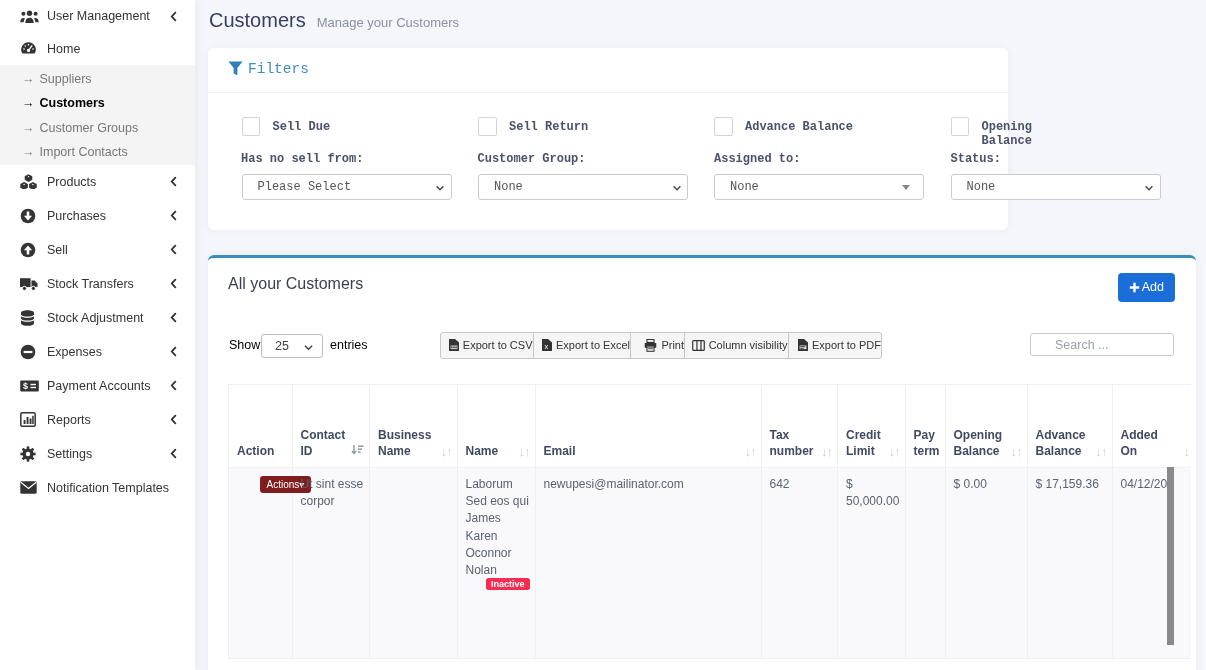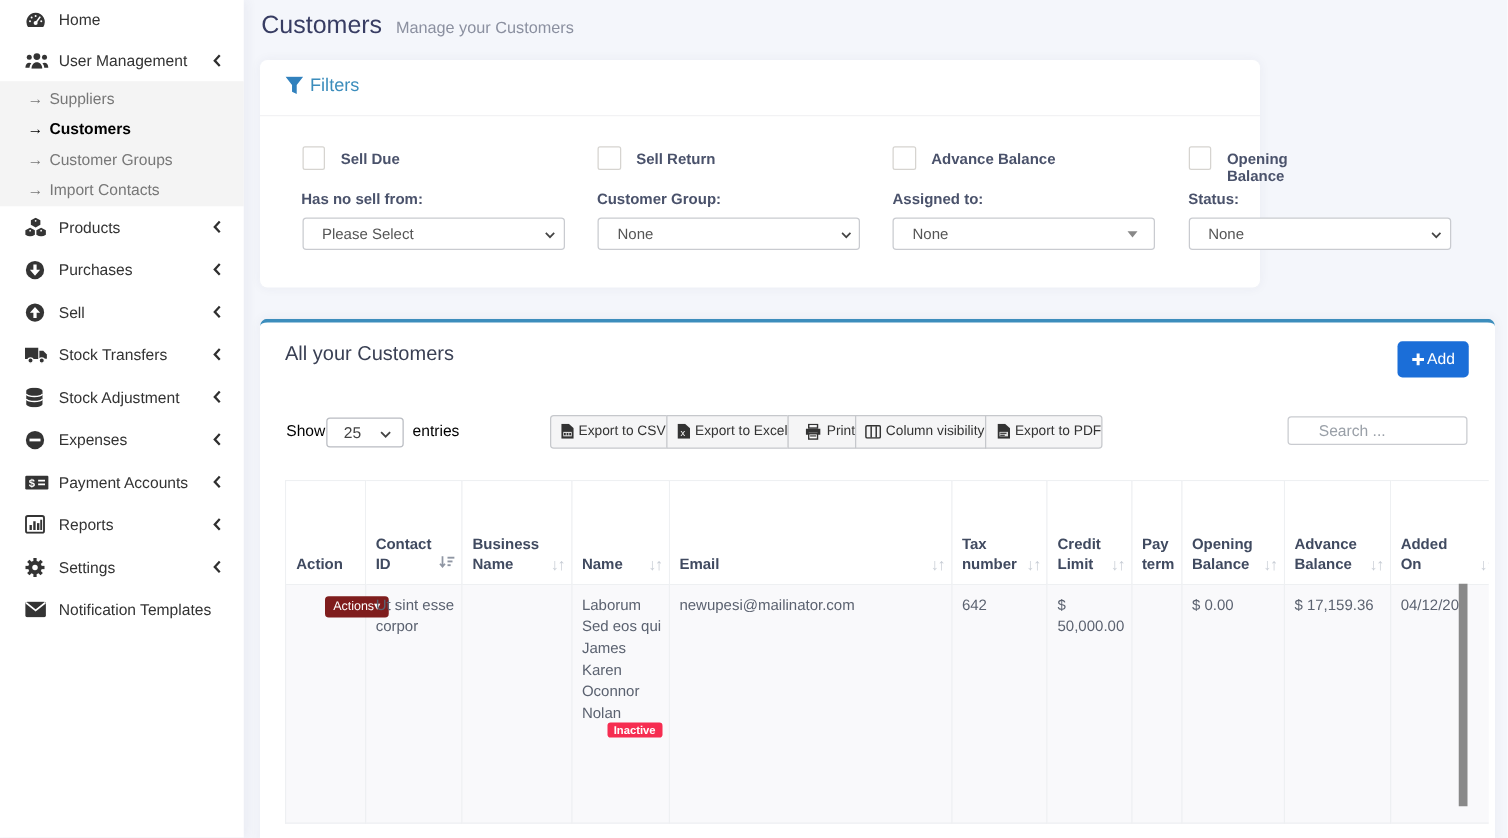--- a/index.html
+++ b/index.html
@@ -23,21 +23,21 @@
 .submenu li a { display:flex; align-items:center; height:24.5px; padding-left:22px; color:#777; text-decoration:none; font-size:12.5px; }
 .submenu li a .arr { margin-right:5px; font-size:12.5px; }
 .submenu li.act a { color:#000; font-weight:bold; }
 
 
 .content-header { position:absolute; left:209px; top:0px; height:40px; }
 .content-header h1 { font-size:20px; font-weight:normal; color:#383d63; display:inline-block; line-height:40px; vertical-align:baseline;}
 .content-header small { font-size:13px; color:#8b90a0; margin-left:11px; }
 
 .card { position:absolute; background:#fff; border-radius:6px; box-shadow:0 0 9px rgba(50,60,90,0.055); }
-#card1 { left:208px; top:48px; width:800px; height:182px; }
+#card1 { left:208px; top:48px; width:800px; height:182px;font-family:Liberation Mono, monospace; }
 #card1 .hd { height:45px; border-bottom:1px solid #f2f2f4; padding:13px 0 0 20px; font-size:14.5px; color:#3c8dbc; }
 #card1 .hd svg { vertical-align:-3px; margin-right:5px; }
 
 .cb { position:absolute; width:18.5px; height:18.5px; border:1px solid #d6d4d0; border-radius:2px; background:#fff; top:69px; }
 .cblabel { position:absolute; font-size:12px; font-weight:bold; color:#4a526b; top:72px; }
 .flabel { position:absolute; font-size:12px; font-weight:bold; color:#4a526b; top:104px; }
 .fselect { position:absolute; width:210px; height:25.5px; border:1px solid #c9cbd0; border-radius:3px; background:#fff; font-size:12px; color:#555; line-height:24px; padding-left:15px; top:126px; }
 .fselect .chv { position:absolute; right:6.5px; top:8.5px; }
 .fselect .tri { position:absolute; right:13px; top:10px; width:0; height:0; border-left:4px solid transparent; border-right:4px solid transparent; border-top:5px solid #888; }
 
@@ -202,51 +202,51 @@
       </table>
   </div>
   <div class="vscroll"></div>
 </div>
 
 <div class="sidebar">
 <ul class="sm">
   <li>
         <a>
           <span class="ic">
+            <svg width="19" height="13" viewBox="0 0 19 13">
+              <circle cx="9.5" cy="3.2" r="2.7" fill="#343434"></circle>
+              <path d="M5.2 13c0-3.4 1.9-5.3 4.3-5.3s4.3 1.9 4.3 5.3z" fill="#343434"></path>
+              <circle cx="3.4" cy="3.8" r="2" fill="#343434"></circle>
+              <path d="M0.3 12.2c0-2.6 1.4-4.1 3.1-4.1 .6 0 1.2 .2 1.7 .5-.9 1-1.4 2.2-1.5 3.6z" fill="#343434"></path>
+              <circle cx="15.6" cy="3.8" r="2" fill="#343434"></circle>
+              <path d="M18.7 12.2c0-2.6-1.4-4.1-3.1-4.1-.6 0-1.2 .2-1.7 .5 .9 1 1.4 2.2 1.5 3.6z" fill="#343434"></path>
+            </svg>
+          </span>
+          <span class="lbl">User Management</span>
+          <span class="chev">
+            <svg width="7" height="11" viewBox="0 0 7 11">
+              <path d="M5.8 1.2L1.8 5.5l4 4.3" stroke="#2f2f2f" stroke-width="1.8" fill="none"></path>
+            </svg>
+          </span>
+        </a>
+      </li>
+  <li>
+        <a>
+          <span class="ic">
             <svg width="17" height="15" viewBox="0 0 17 15">
               <path d="M8.5 1.2a7.3 7.3 0 0 0-6.1 11.3h12.2A7.3 7.3 0 0 0 8.5 1.2z" fill="#343434"></path>
               <circle cx="8.5" cy="9.4" r="1.6" fill="#fff"></circle>
               <path d="M8.9 8.9l3.3-4.6" stroke="#fff" stroke-width="1.3"></path>
               <circle cx="4" cy="8" r="0.8" fill="#fff"></circle>
               <circle cx="5.3" cy="5" r="0.8" fill="#fff"></circle>
               <circle cx="8.5" cy="3.8" r="0.8" fill="#fff"></circle>
               <circle cx="13" cy="8" r="0.8" fill="#fff"></circle>
             </svg>
           </span>
           <span class="lbl">Home</span>
-        </a>
-      </li>
-  <li>
-        <a>
-          <span class="ic">
-            <svg width="19" height="13" viewBox="0 0 19 13">
-              <circle cx="9.5" cy="3.2" r="2.7" fill="#343434"></circle>
-              <path d="M5.2 13c0-3.4 1.9-5.3 4.3-5.3s4.3 1.9 4.3 5.3z" fill="#343434"></path>
-              <circle cx="3.4" cy="3.8" r="2" fill="#343434"></circle>
-              <path d="M0.3 12.2c0-2.6 1.4-4.1 3.1-4.1 .6 0 1.2 .2 1.7 .5-.9 1-1.4 2.2-1.5 3.6z" fill="#343434"></path>
-              <circle cx="15.6" cy="3.8" r="2" fill="#343434"></circle>
-              <path d="M18.7 12.2c0-2.6-1.4-4.1-3.1-4.1-.6 0-1.2 .2-1.7 .5 .9 1 1.4 2.2 1.5 3.6z" fill="#343434"></path>
-            </svg>
-          </span>
-          <span class="lbl">User Management</span>
-          <span class="chev">
-            <svg width="7" height="11" viewBox="0 0 7 11">
-              <path d="M5.8 1.2L1.8 5.5l4 4.3" stroke="#2f2f2f" stroke-width="1.8" fill="none"></path>
-            </svg>
-          </span>
         </a>
       </li>
   <li class="tv">
     <ul class="submenu">
       <li>
             <a><span class="arr">→</span>Suppliers</a>
           </li>
       <li class="act">
             <a><span class="arr">→</span>Customers</a>
           </li>

